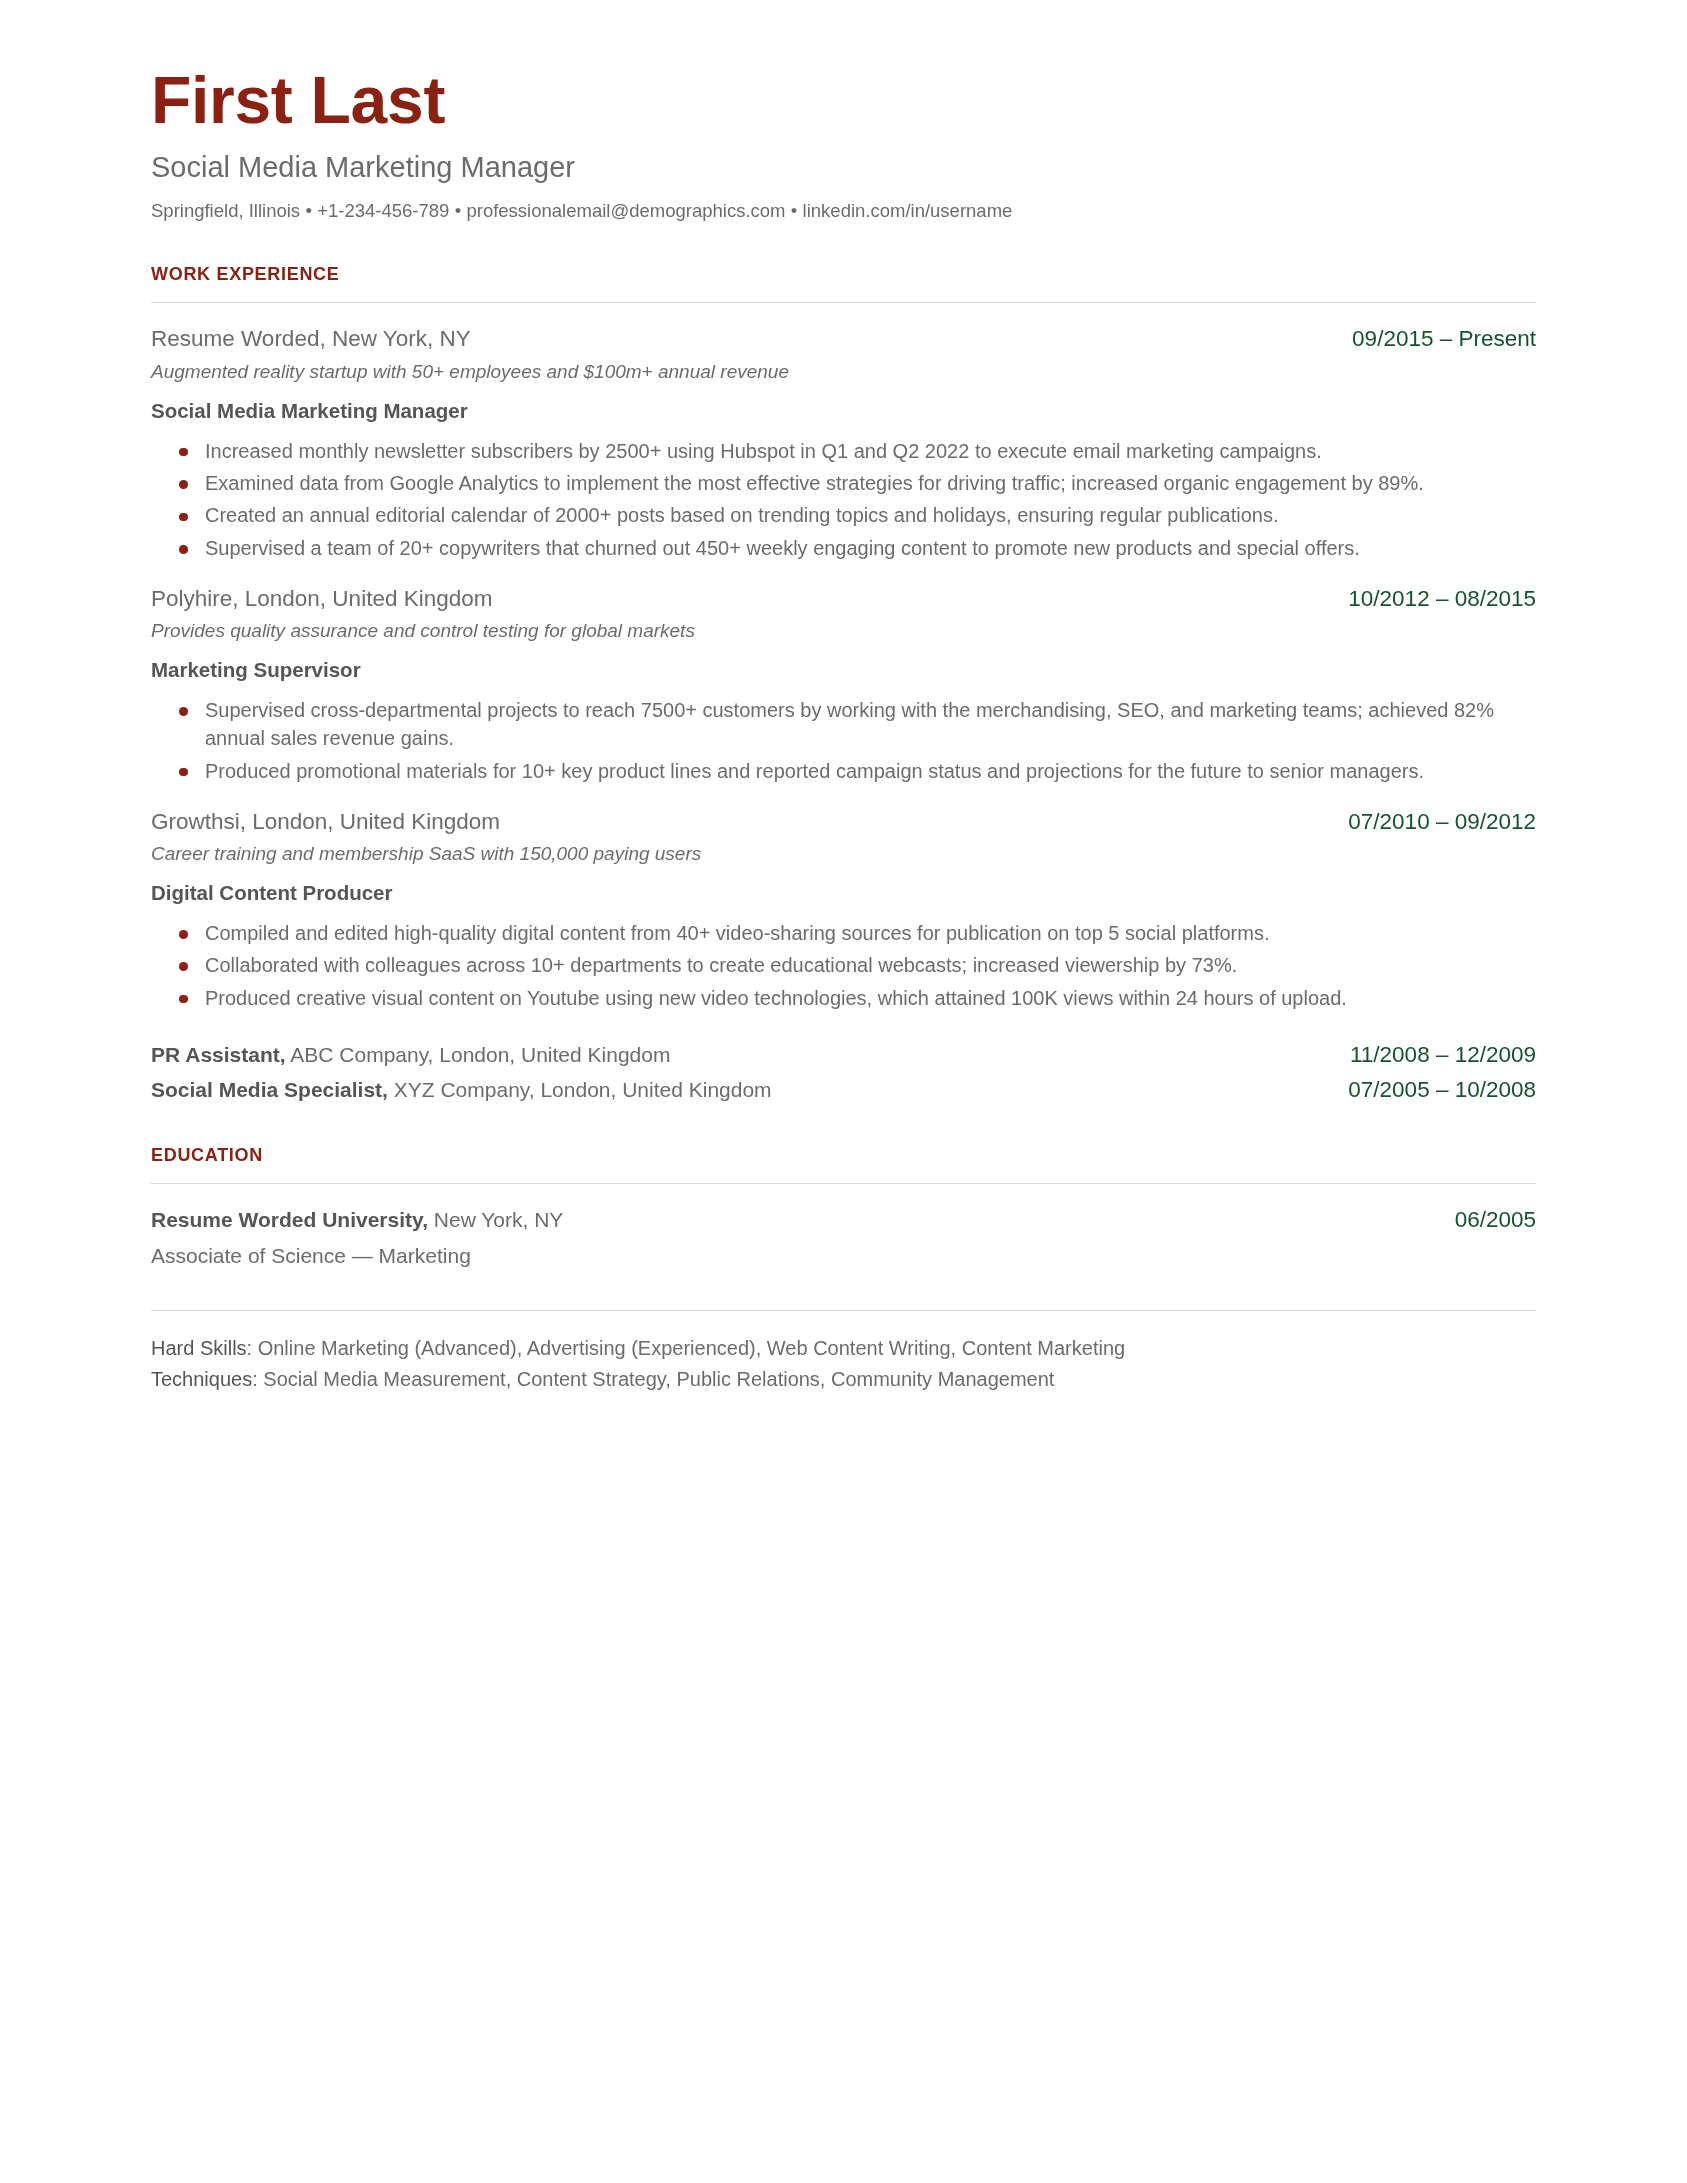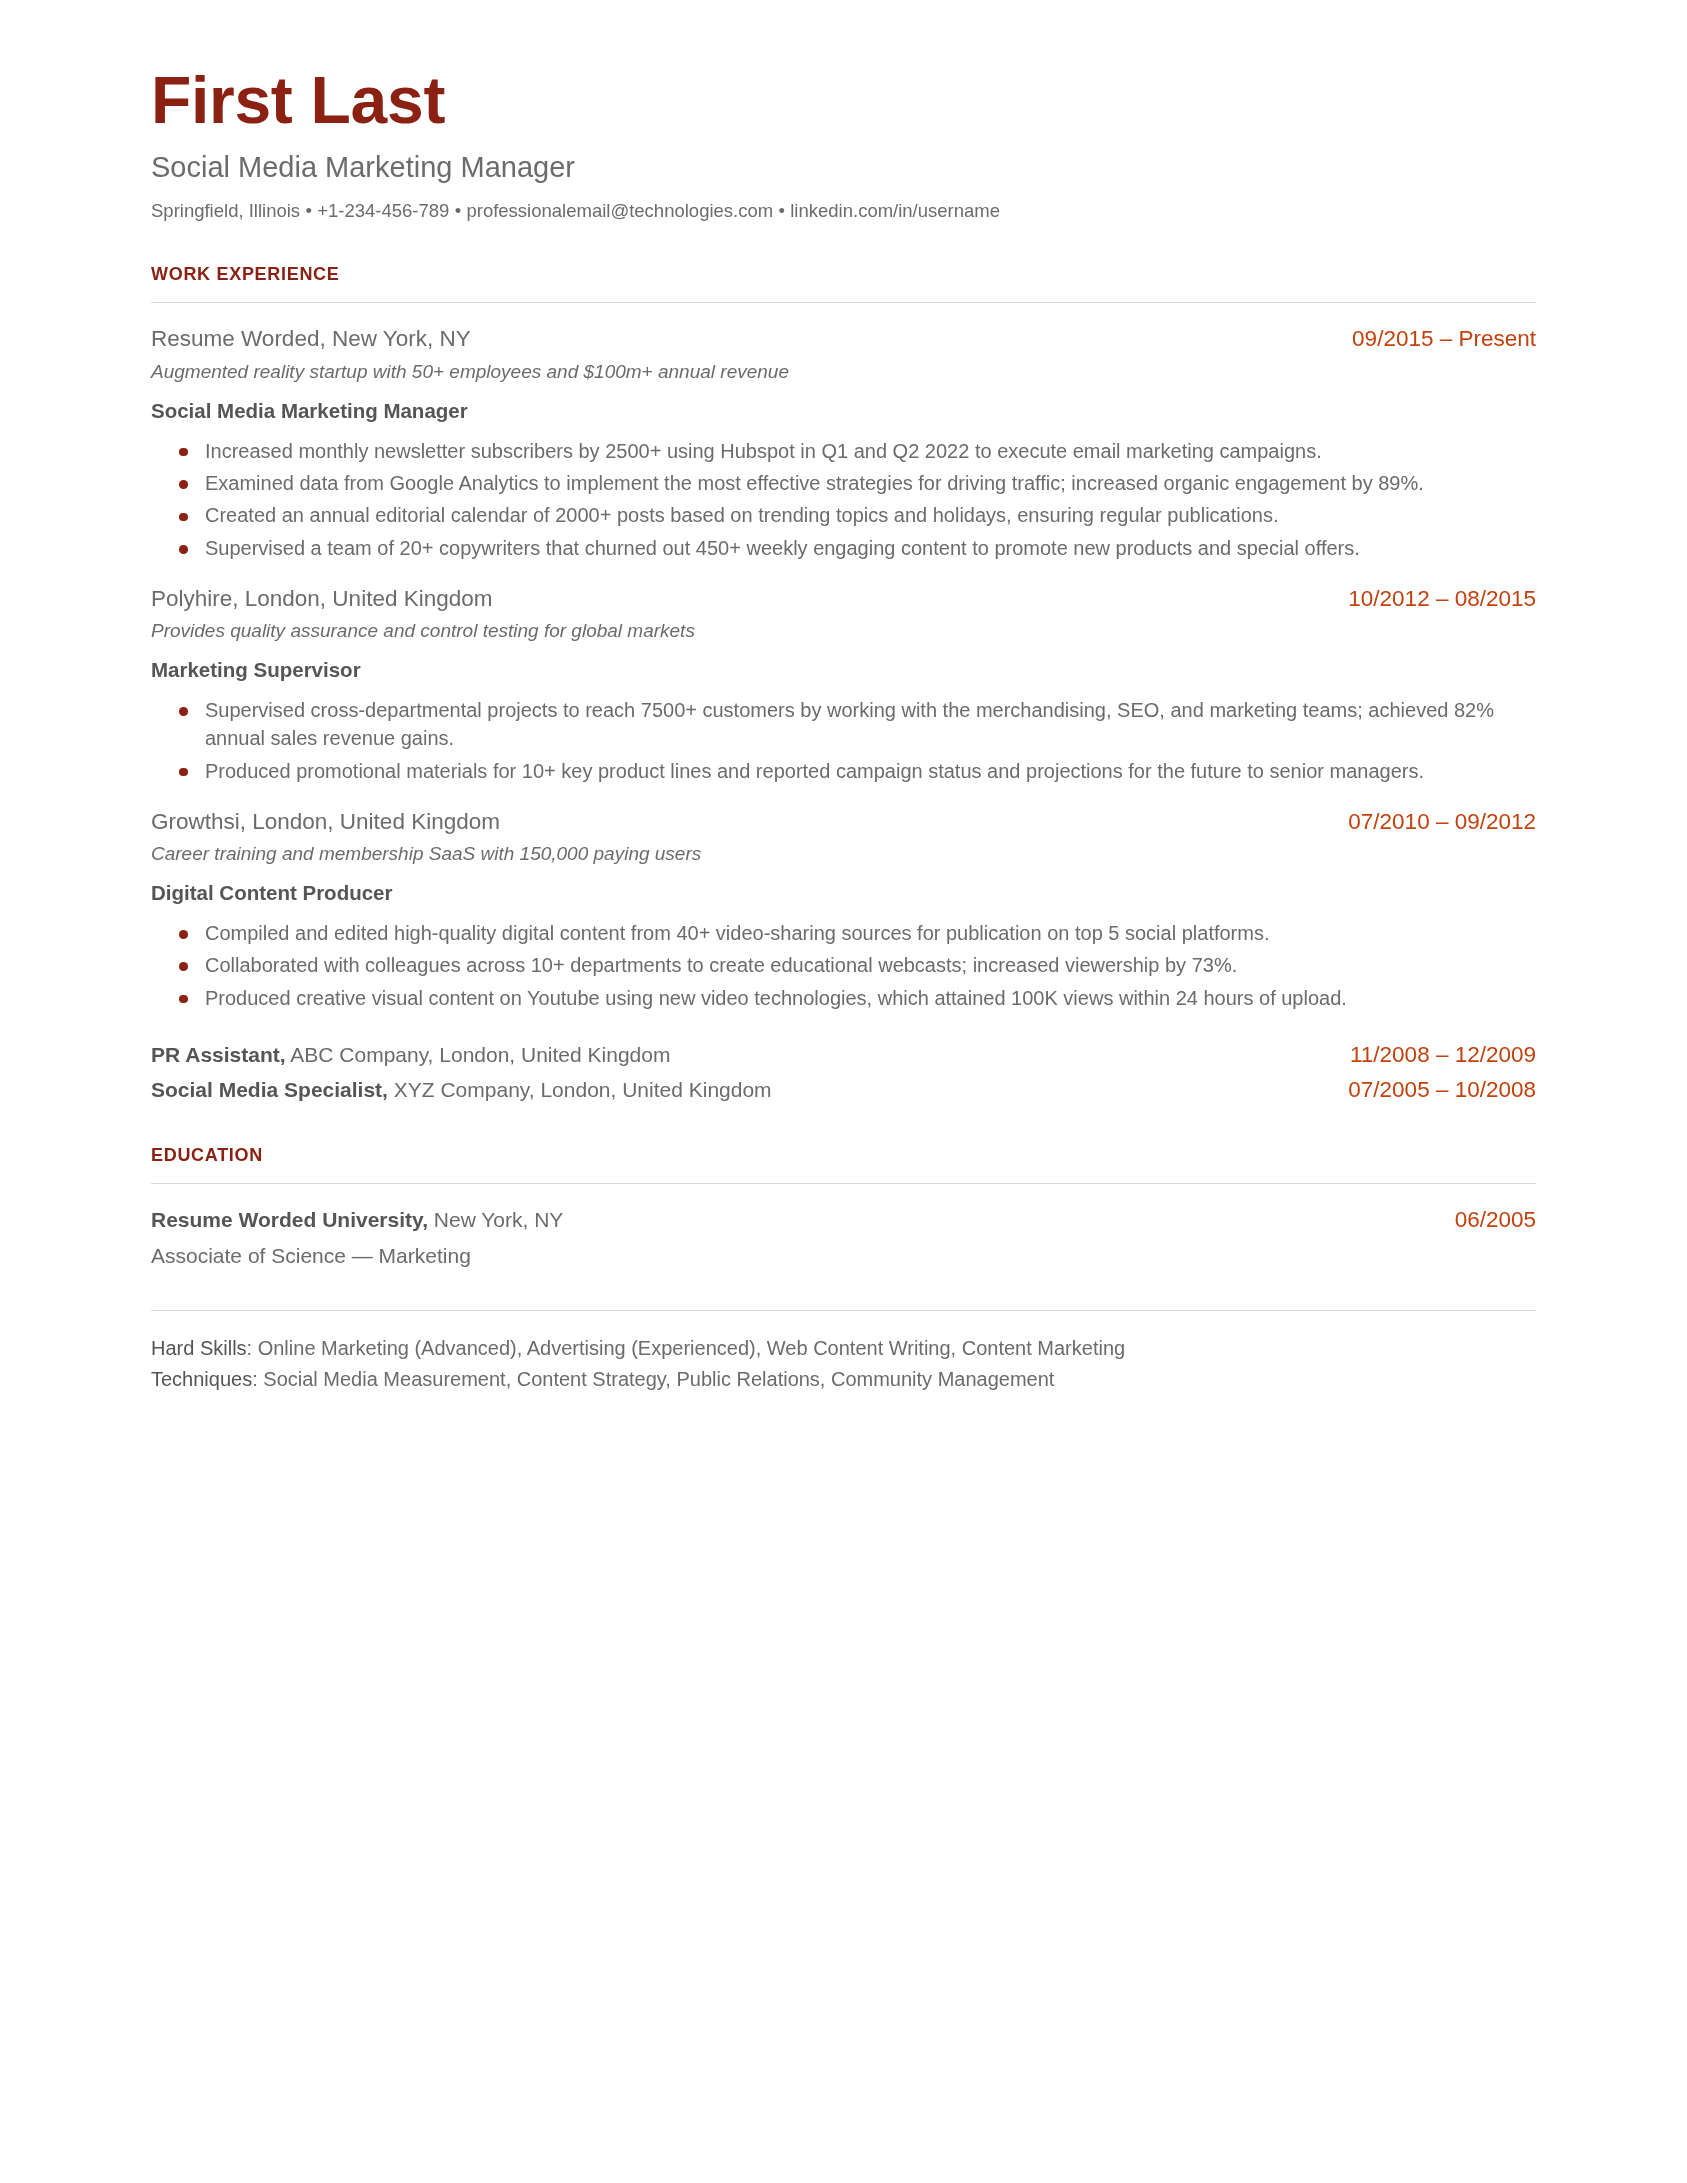--- a/index.html
+++ b/index.html
@@ -80,21 +80,21 @@
     align-items: baseline;
     width: 100%;
   }
   .company {
     font-size: 22.5px;
     color: #6b6b6b;
     line-height: 1.25;
   }
   .daterange {
     font-size: 22.5px;
-    color: #c2410c;
+    color: #14532d;
     white-space: nowrap;
     text-align: center;
     line-height: 1.25;
   }
   .blurb {
     font-size: 19px;
     font-style: italic;
     color: #6b6b6b;
     line-height: 1.3;
     margin-top: 6.6px;
@@ -190,21 +190,21 @@
 </head>
 <body>
 
 <div class="page">
   <div class="sheet">
 
     <div>
       <h1 class="name">First Last</h1>
       <div class="headline">Social Media Marketing Manager</div>
       <div class="contact">
-        <span>Springfield, Illinois</span><span class="sep">•</span><span>+1-234-456-789</span><span class="sep">•</span><span>professionalemail@technologies.com</span><span class="sep">•</span><span>linkedin.com/in/username</span>
+        <span>Springfield, Illinois</span><span class="sep">•</span><span>+1-234-456-789</span><span class="sep">•</span><span>professionalemail@demographics.com</span><span class="sep">•</span><span>linkedin.com/in/username</span>
       </div>
     </div>
 
     <div class="section">
       <div class="section-title">WORK EXPERIENCE</div>
       <div class="rule"></div>
 
       <div class="entry">
         <div class="entry-top">
           <div class="company">Resume Worded, New York, NY</div>

